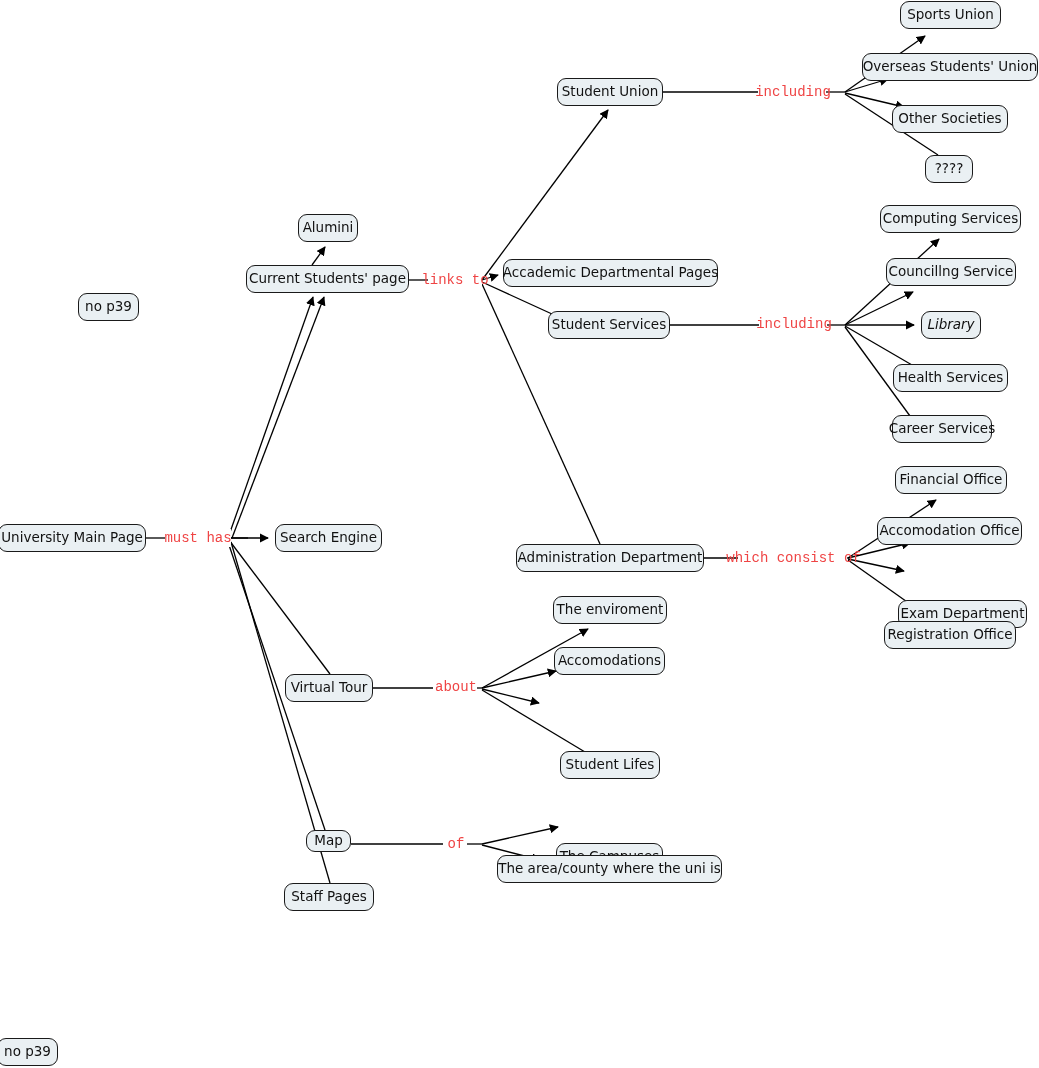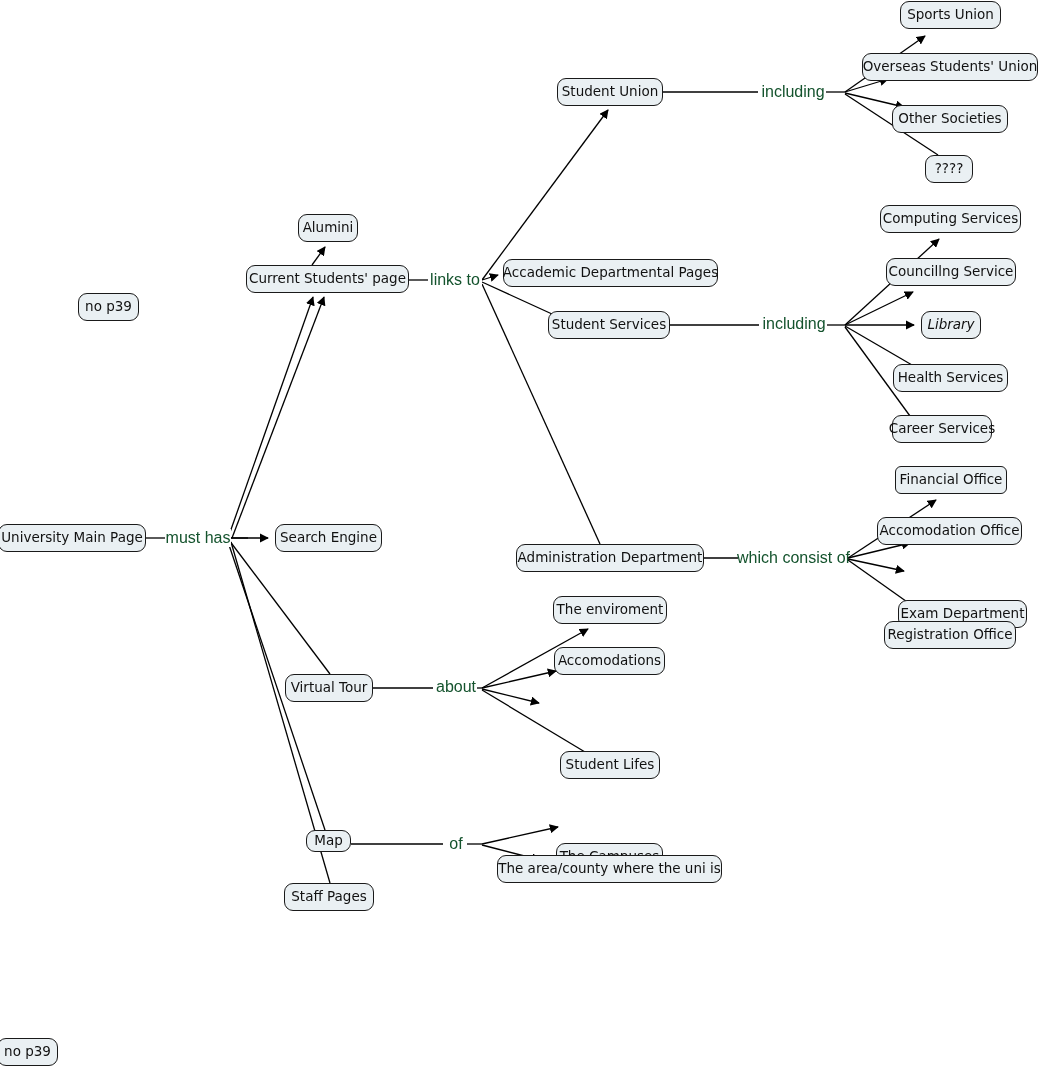--- a/index.html
+++ b/index.html
@@ -39,23 +39,23 @@
     display: flex;
     align-items: center;
     justify-content: center;
     white-space: nowrap;
     padding: 0 9px;
     z-index: 5;
   }
   .link-label {
     position: absolute;
     background: #ffffff;
-    color: #14532d;
-    font-family: Liberation Sans, sans-serif;
-    font-size: 16px;
+    color: #ef4444;
+    font-family: Liberation Mono, monospace;
+    font-size: 14px;
     line-height: 1;
     white-space: nowrap;
     display: flex;
     align-items: center;
     justify-content: center;
     z-index: 6;
     padding: 0 2px;
   }
 </style>
 </head>
@@ -170,21 +170,21 @@
   <div class="node" style="left:880px;top:205px;width:141px;height:28px;">Computing Services</div>
 
   <div class="node" style="left:886px;top:258px;width:130px;height:28px;">Councillng Service</div>
 
   <div class="node" style="left:921px;top:311px;width:60px;height:28px;font-style:italic;">Library</div>
 
   <div class="node" style="left:893px;top:364px;width:115px;height:28px;">Health Services</div>
 
   <div class="node" style="left:892px;top:415px;width:100px;height:28px;">Career Services</div>
 
-  <div class="node" style="left:895px;top:466px;width:112px;height:28px;border-radius:6px;">Financial Office</div>
+  <div class="node" style="left:895px;top:466px;width:112px;height:28px;">Financial Office</div>
 
   <div class="node" style="left:877px;top:517px;width:145px;height:28px;">Accomodation Office</div>
 
   <div class="node" style="left:886px;top:600px;width:129px;height:28px;margin-left:12px;">Exam Department</div>
 
   <div class="node" style="left:884px;top:621px;width:132px;height:28px;">Registration Office</div>
 
   <div class="node" style="left:553px;top:596px;width:114px;height:28px;">The enviroment</div>
 
   <div class="node" style="left:554px;top:647px;width:111px;height:28px;">Accomodations</div>

